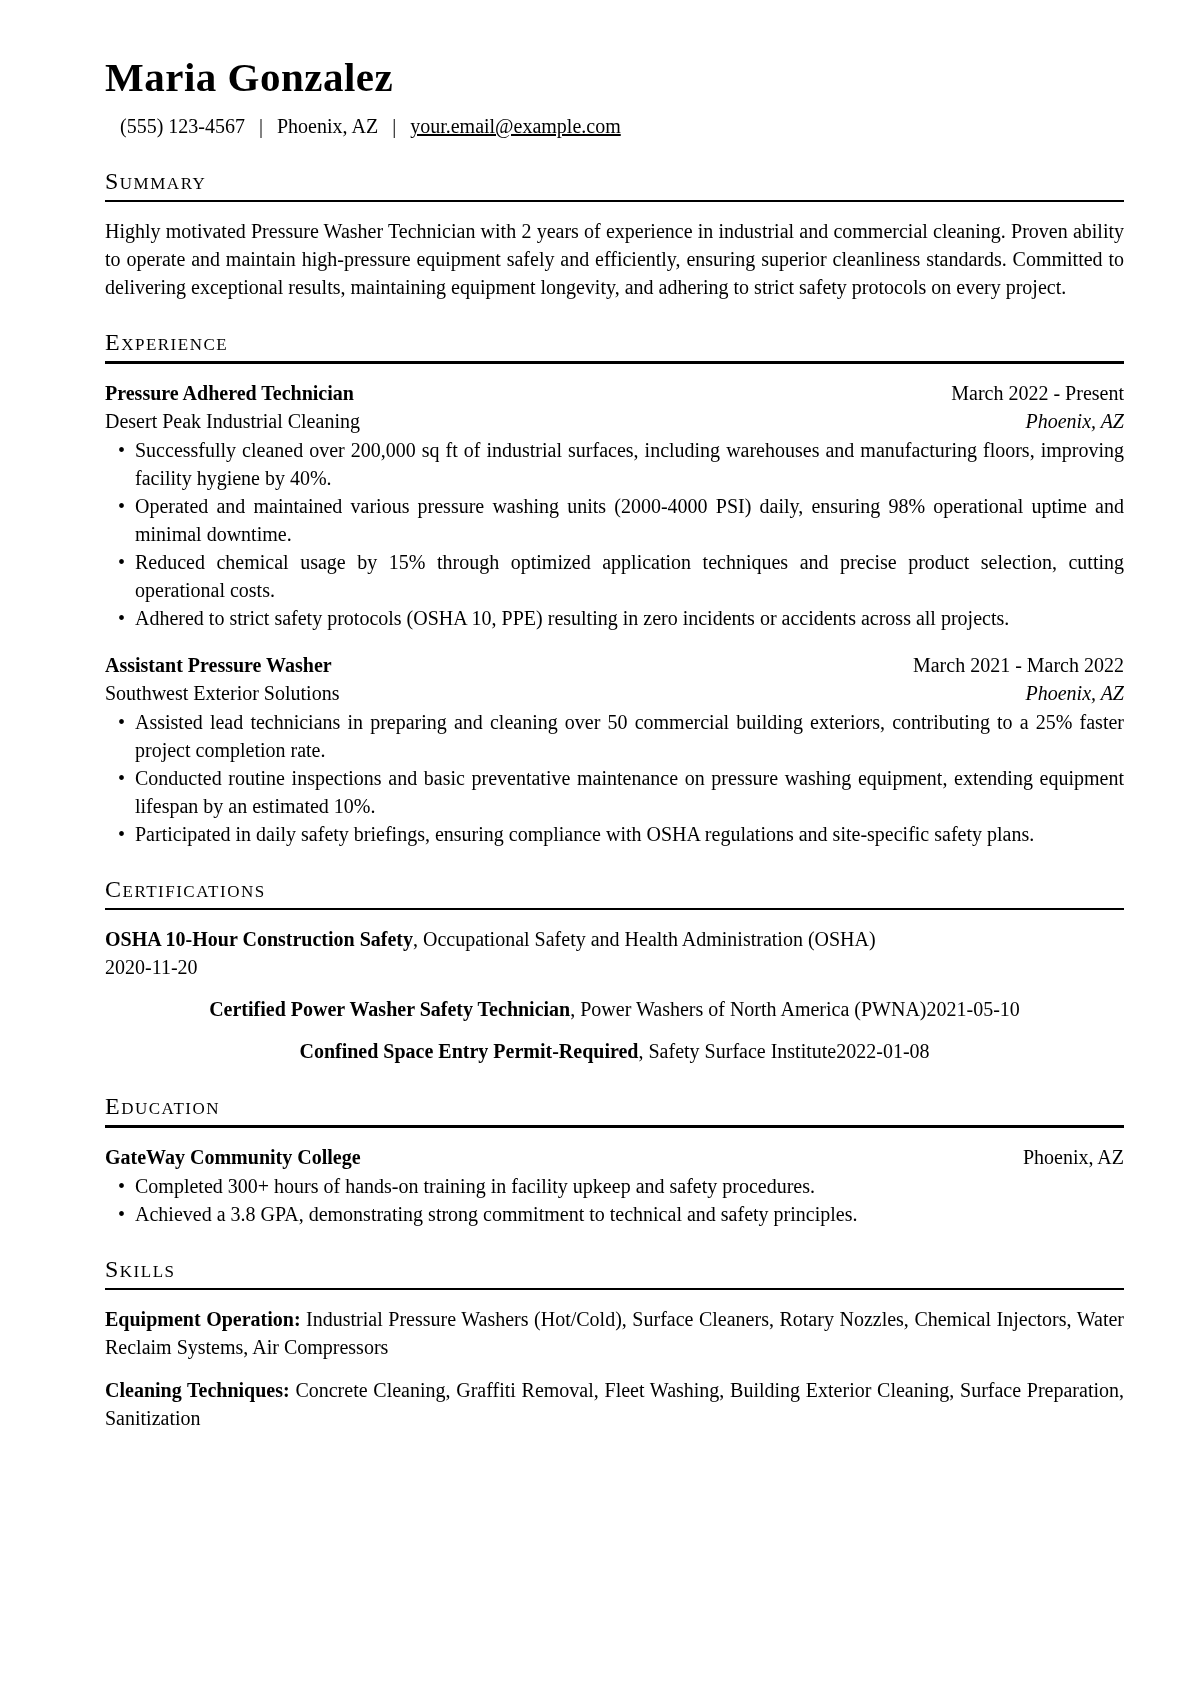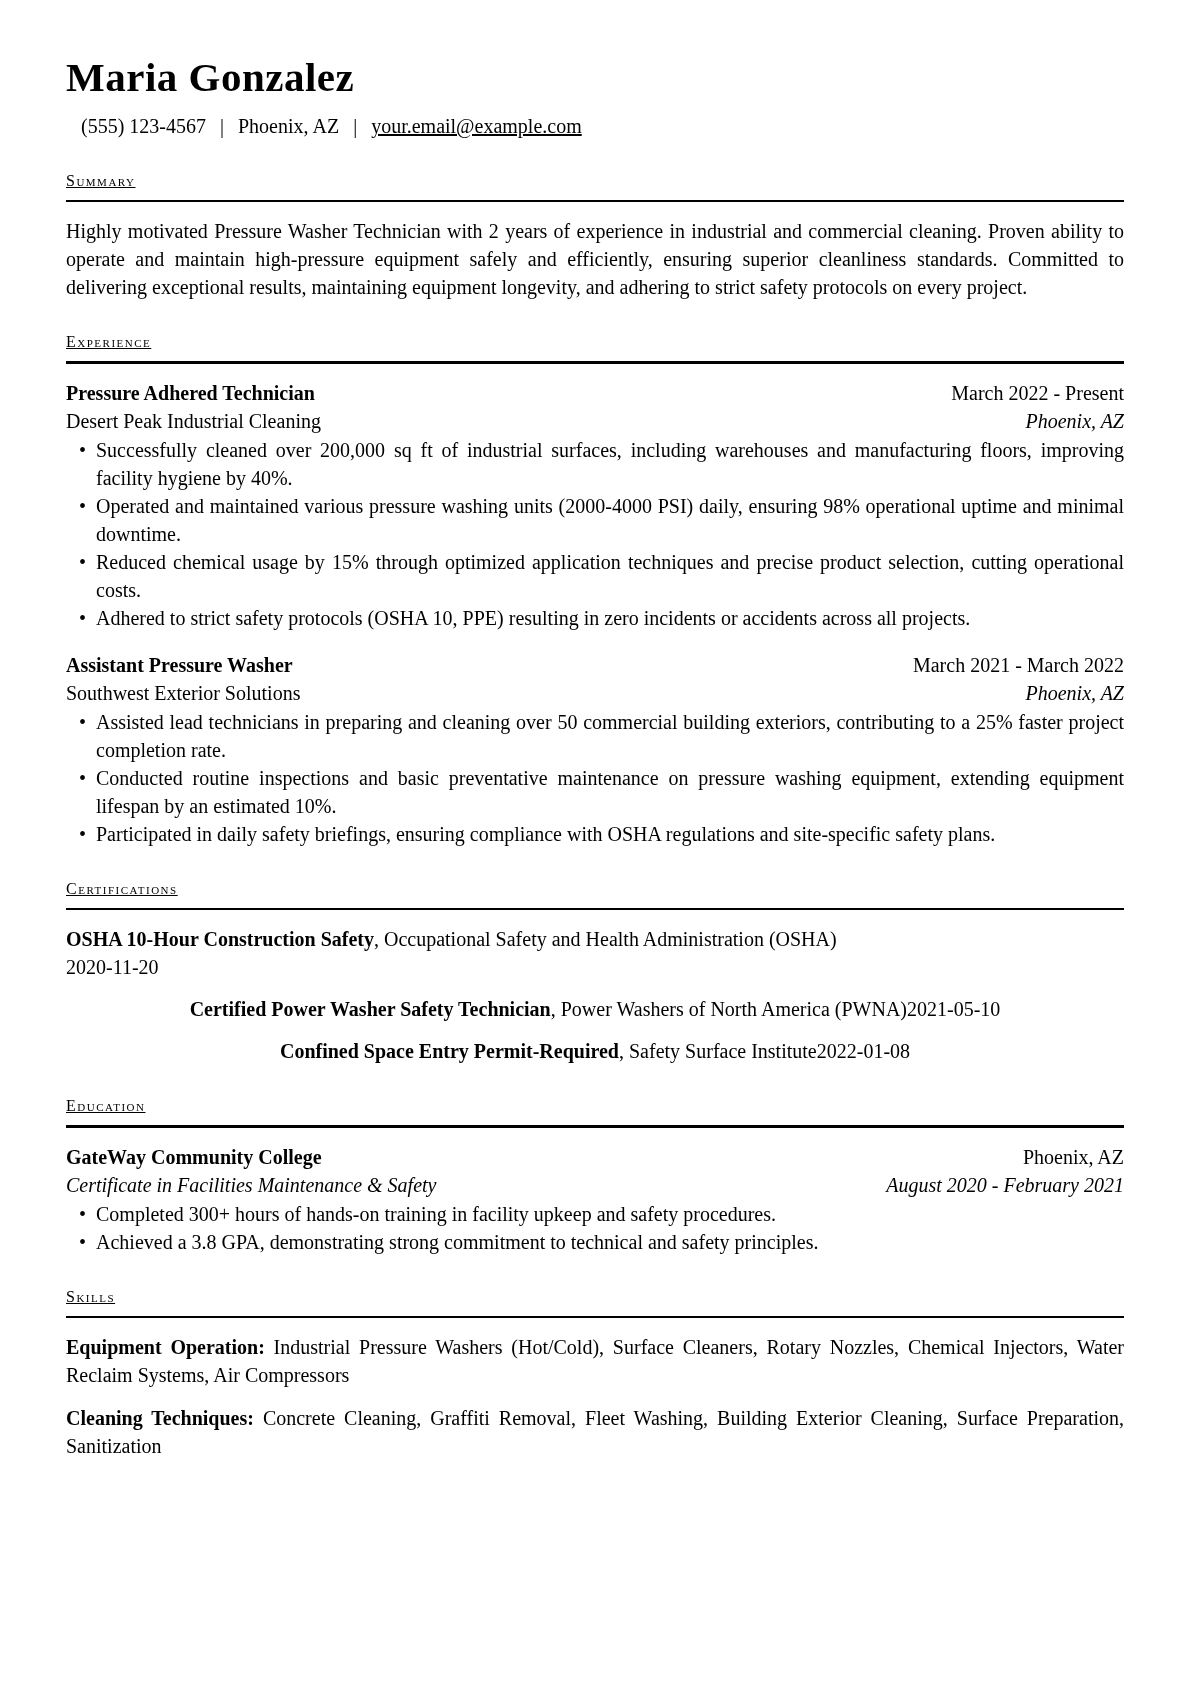--- a/index.html
+++ b/index.html
@@ -7,21 +7,21 @@
   body {
     width: 1190px;
     min-height: 1683px;
     margin: 0 auto;
     font-family: "Liberation Serif", "DejaVu Serif", serif;
     color: #000000;
     font-size: 20px;
     line-height: 28px;
   }
   .page {
-    padding: 54px 66px 60px 66px;
+    padding: 54px 66px 60px 105px;
   }
 
   
   .name {
     font-size: 41px;
     line-height: 46px;
     font-weight: bold;
     letter-spacing: 0.5px;
   }
   .contact-line {
@@ -35,26 +35,25 @@
   }
   .email-link {
     color: #000000;
     text-decoration: underline;
     cursor: pointer;
   }
 
   
   .section { margin-top: 27px; }
   .section-title {
-    font-size: 16px;
+    font-size: 24px;
     line-height: 28px;
     font-weight: normal;
     font-variant: small-caps;
     letter-spacing: 1.5px;
-    text-decoration: underline;
   }
   .section-rule {
     height: 2.4px;
     background: #000000;
     margin-top: 5px;
     margin-bottom: 15px;
   }
 
   .para { text-align: justify; }
 
@@ -185,24 +184,20 @@
   </div>
 
   <div class="section">
     <div class="section-title">Education</div>
     <div class="section-rule"></div>
 
     <div class="entry">
       <div class="row">
         <span class="bold">GateWay Community College</span>
         <span>Phoenix, AZ</span>
-      </div>
-      <div class="row">
-        <span class="italic">Certificate in Facilities Maintenance &amp; Safety</span>
-        <span class="italic">August 2020 - February 2021</span>
       </div>
       <ul class="bullets">
         <li>Completed 300+ hours of hands-on training in facility upkeep and safety procedures.</li>
         <li>Achieved a 3.8 GPA, demonstrating strong commitment to technical and safety principles.</li>
       </ul>
     </div>
   </div>
 
   <div class="section">
     <div class="section-title">Skills</div>

